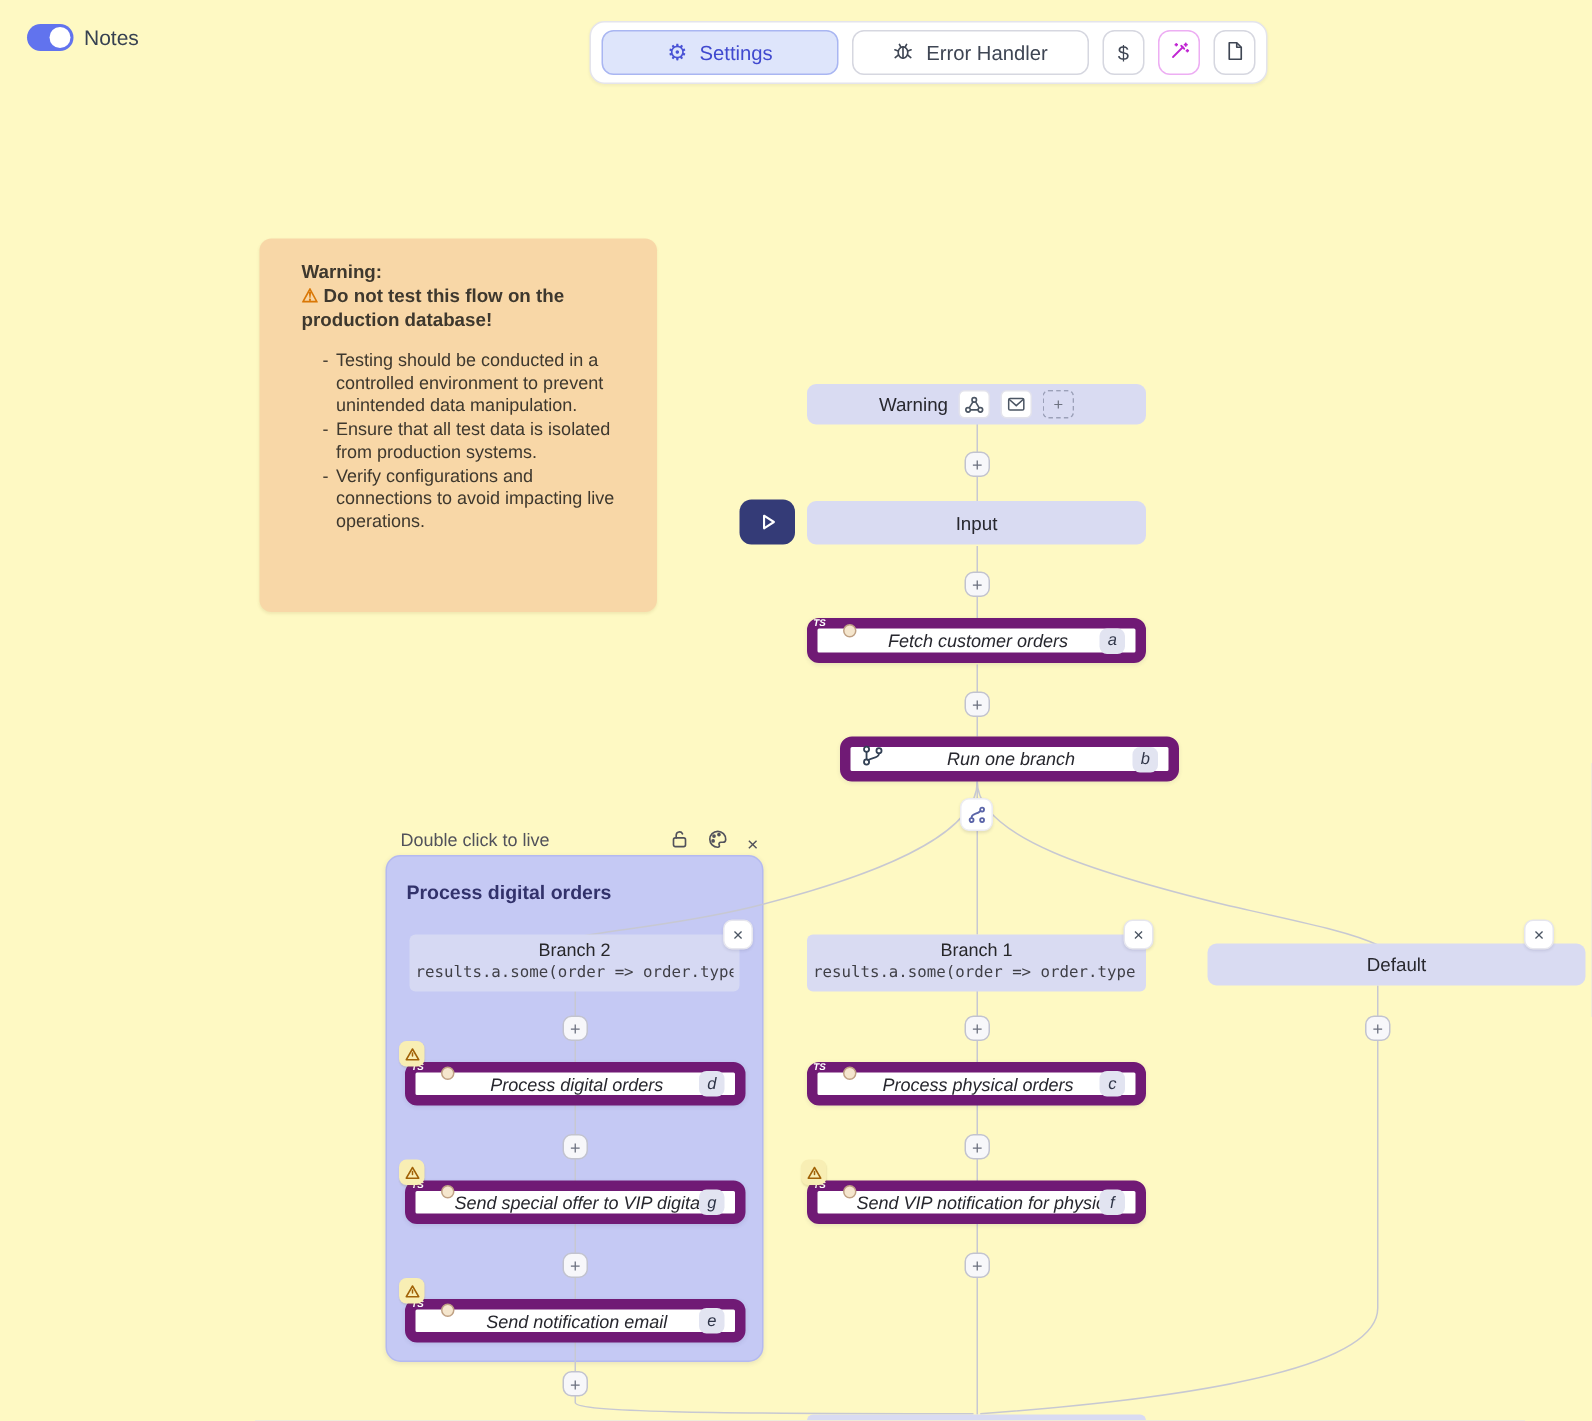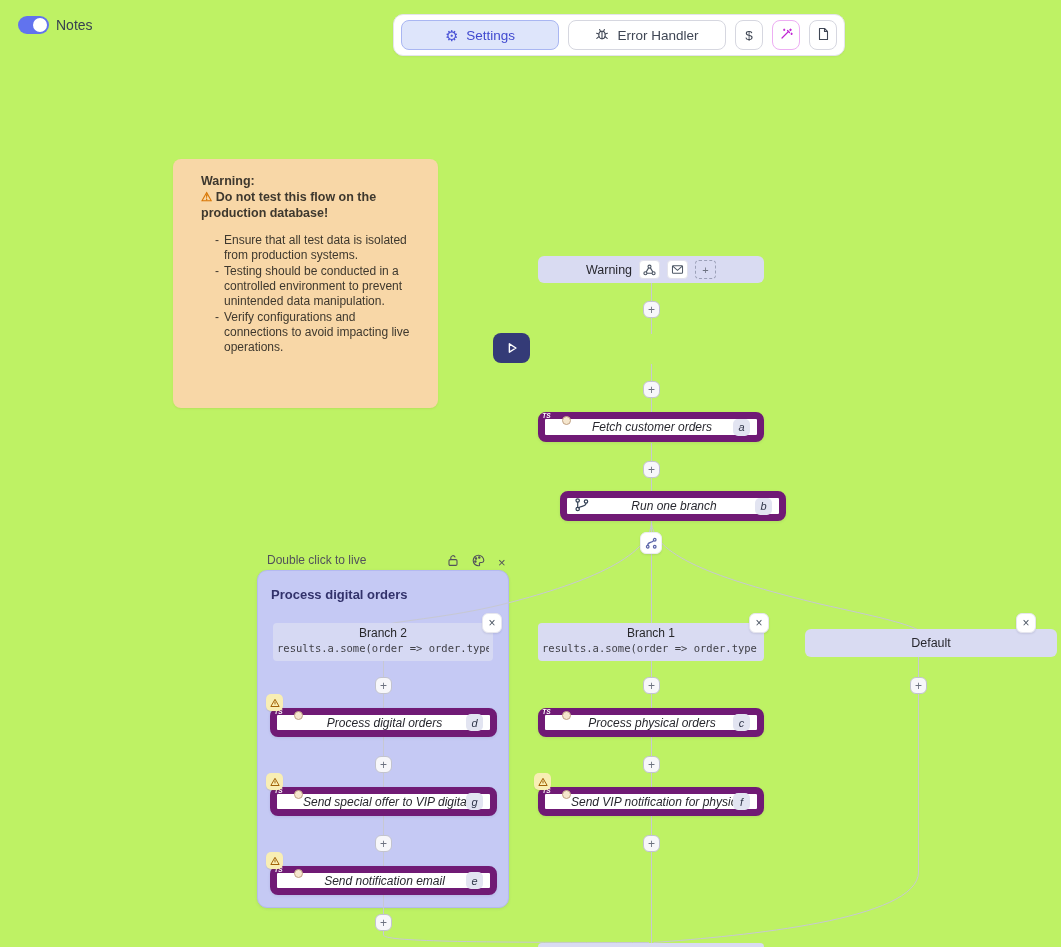--- a/index.html
+++ b/index.html
@@ -1,19 +1,19 @@
 <!DOCTYPE html>
 <html><head>
 <meta charset="utf-8">
 <style>
   * { margin:0; padding:0; box-sizing:border-box; }
   html,body { background:#e4e4ea; }
   .canvas {
     position:relative; width:1061px; height:947px; overflow:hidden;
-    background:#bef264; font-family:"Liberation Sans", sans-serif; color:#1f2937;
+    background:#fef9c3; font-family:"Liberation Sans", sans-serif; color:#1f2937;
   }
   .abs { position:absolute; }
 
   
   .toggle { width:31px; height:18px; border-radius:9px; background:#6173ee; position:relative; cursor:pointer; }
   .toggle .knob { position:absolute; right:2px; top:2px; width:14px; height:14px; border-radius:50%; background:#fff; }
   .notes-label { font-size:14px; color:#374151; }
   .toolbar { display:flex; align-items:center; gap:9px; background:#fff; border:1px solid #e4e4ec; border-radius:10px; padding:5px 7px; box-shadow:0 1px 2px rgba(40,40,80,.05); }
   .btn { display:flex; align-items:center; justify-content:center; gap:8px; height:30px; border-radius:8px; background:#fff; border:1px solid #d6d7e0; font-size:13.5px; color:#3f4654; cursor:pointer; }
   .btn.settings { width:158px; background:#dee5fb; border-color:#a9b6f2; color:#4049cf; font-weight:500; }
@@ -102,22 +102,22 @@
             <path d="M7.5 1.5 v3 h3"></path>
         </svg>
       </span>
     </div>
   </div>
 
   <div class="abs note" style="left:173px; top:139px; width:265px; height:249px;">
     <div class="t">Warning:</div>
     <div class="t"><span class="warn-emoji">⚠</span> <span>Do not test this flow on the production database!</span></div>
     <ul>
+      <li>Testing should be conducted in a controlled environment to prevent unintended data manipulation.</li>
       <li>Ensure that all test data is isolated from production systems.</li>
-      <li>Testing should be conducted in a controlled environment to prevent unintended data manipulation.</li>
       <li>Verify configurations and connections to avoid impacting live operations.</li>
     </ul>
   </div>
 
   <div class="group-box" style="left:257px; top:570px; width:252px; height:338px;">
     <div class="group-title" style="left:13px; top:16px;">Process digital orders</div>
   </div>
 
   <svg class="edges" width="1061" height="947" viewBox="0 0 1061 947">
     <g stroke="#c7c8d2" stroke-width="1" fill="none">
@@ -152,20 +152,23 @@
     <span class="chip dashed">+</span>
   </div>
 
   <div class="plus-btn" style="left:643px; top:301px;">+</div>
 
   <div class="abs play-btn z3" style="left:493px; top:333px; width:37px; height:30px;">
     <svg width="14" height="14" viewBox="0 0 16 16" fill="none" stroke="#fff" stroke-width="1.6" stroke-linejoin="round">
       <path d="M5 3.2 L12.5 8 L5 12.8 Z"></path>
     </svg>
   </div>
+  <div class="abs lav z3" style="left:538px; top:334px; width:226px; height:29px;">
+    <span>Input</span>
+  </div>
 
   <div class="plus-btn" style="left:643px; top:381px;">+</div>
 
   <div class="abs card z3" style="left:538px; top:412px; width:226px; height:30px;">
     <span class="ts-wrap">
       <span class="ts-box"><span>TS</span></span><span class="ts-runtime"></span>
     </span>
     <span class="lbl">Fetch customer orders</span>
     <span class="badge">a</span>
   </div>

